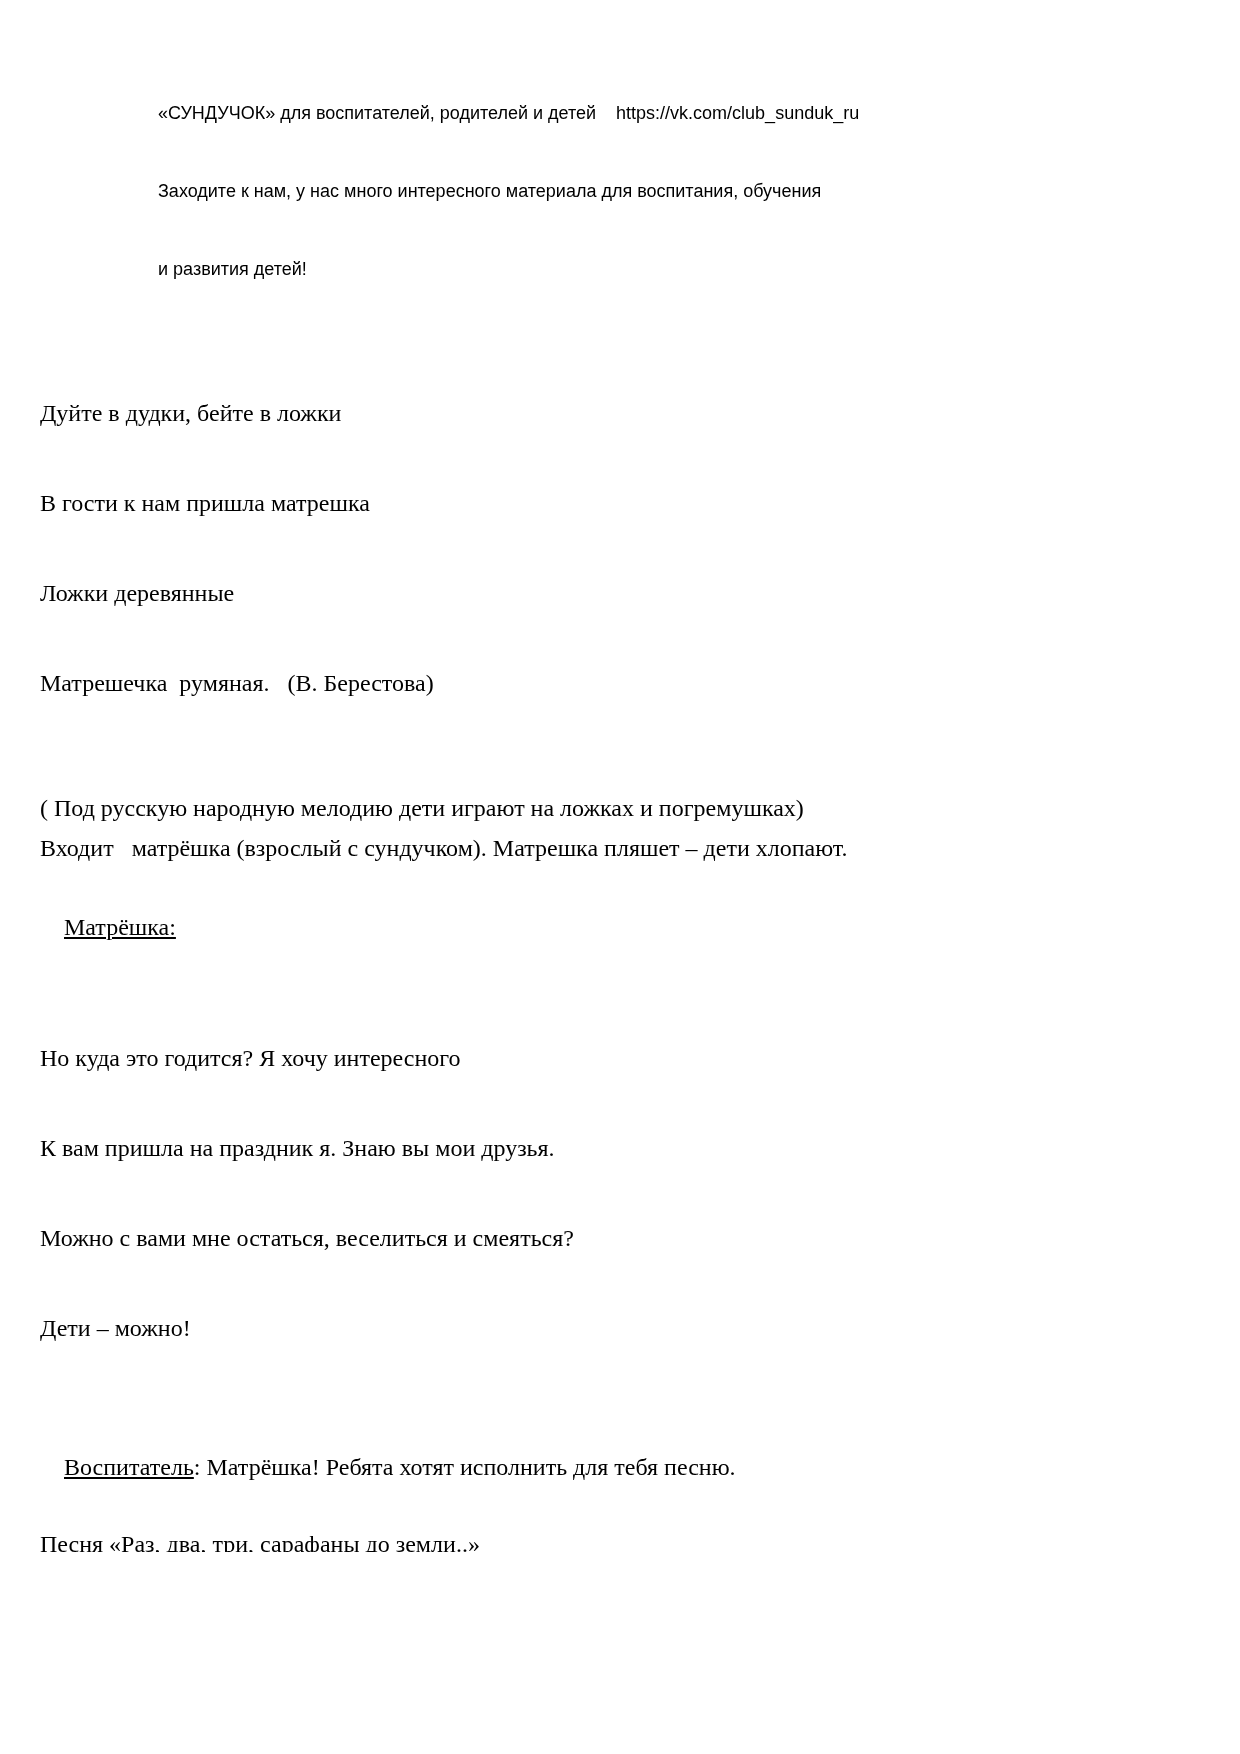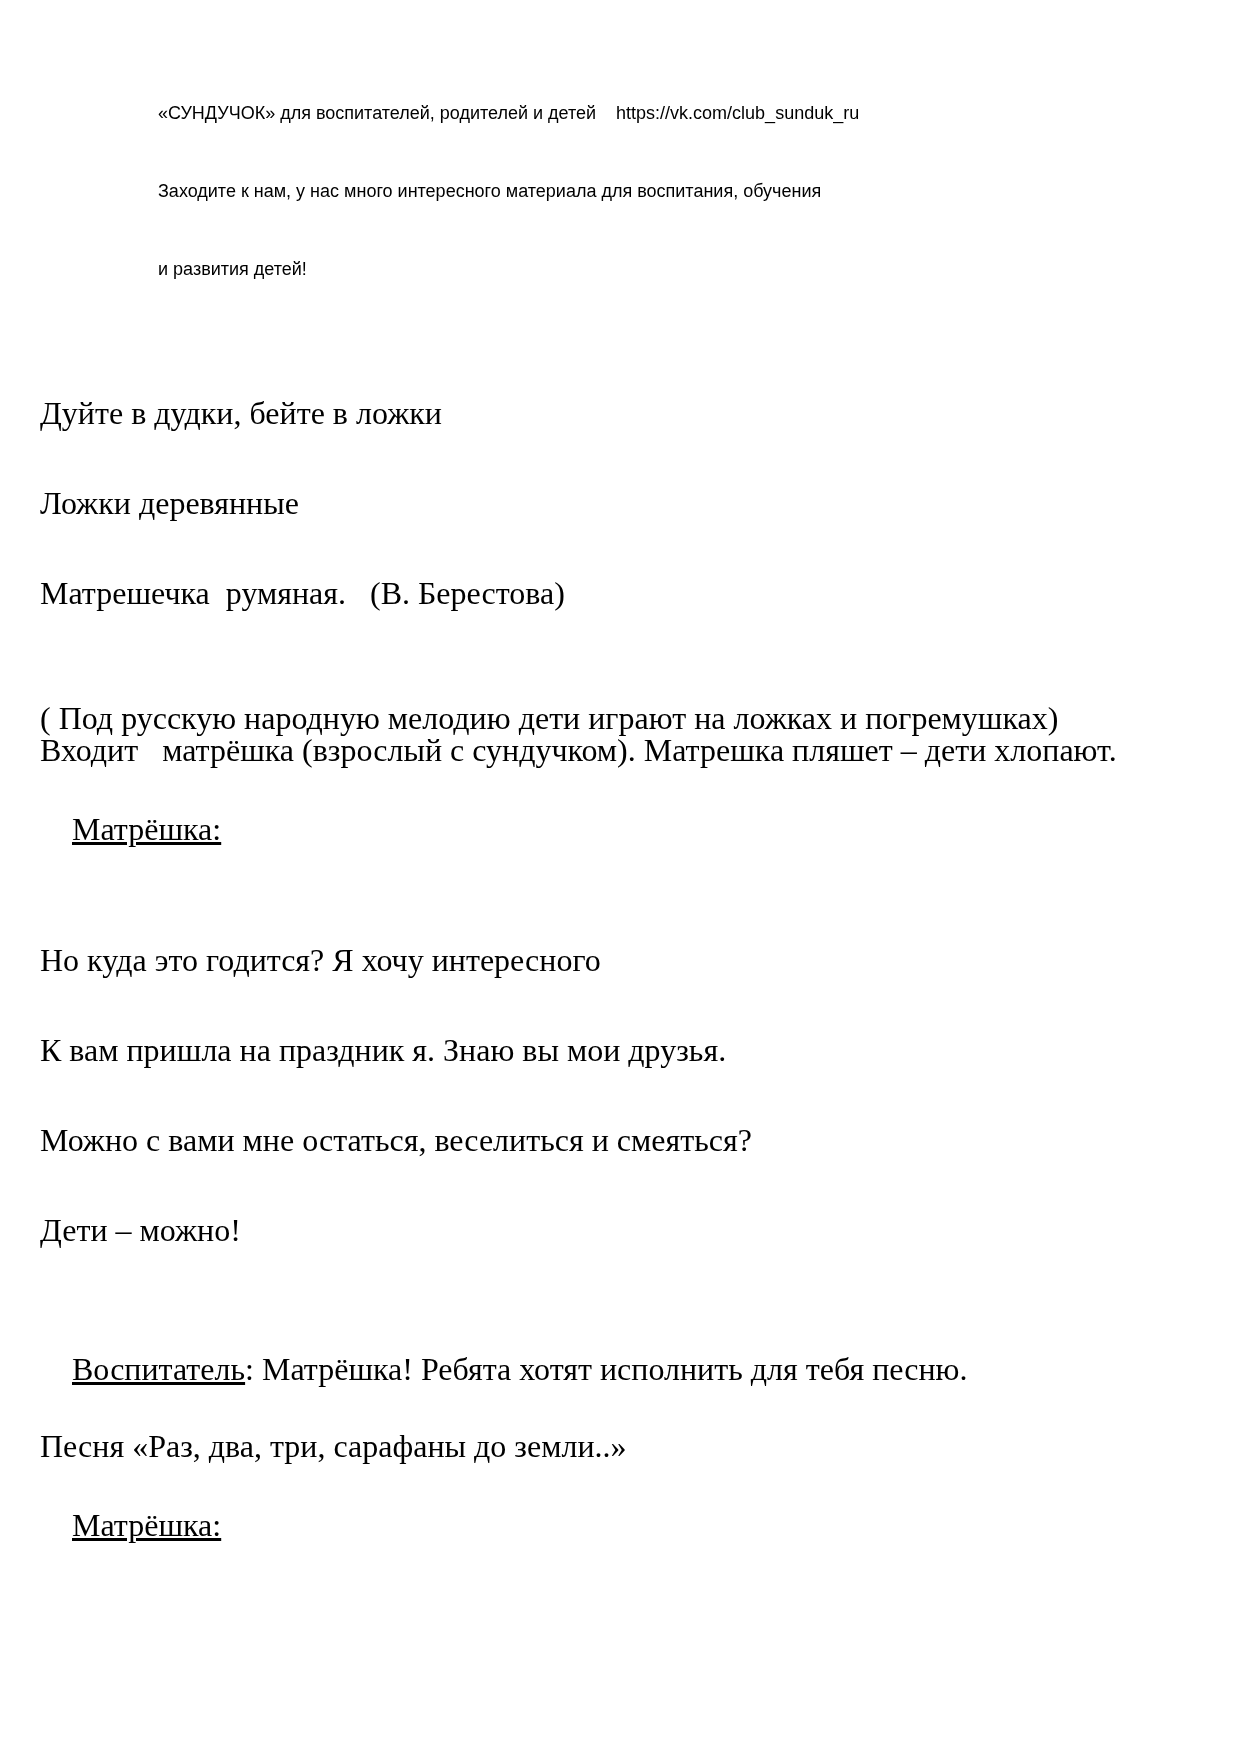--- a/index.html
+++ b/index.html
@@ -20,46 +20,47 @@
   }
   .header {
     margin-left: 118px;
     margin-bottom: 4px;
     font-family: "Liberation Sans", sans-serif;
     font-size: 18px;
     line-height: 26px;
     white-space: pre-wrap;
   }
   .t {
-    font-size: 32px;
+    font-size: 24px;
     line-height: 30px;
     white-space: pre-wrap;
   }
   .u { text-decoration: underline; text-align: center; }
   .center { text-align: left; }
   .poem { margin-top: 4px; }
   .melody { margin-top: 35px; }
-  .para { margin-top: 2px; }
+  .para { margin-top: 10px; }
   .label-para { margin-top: 19px; }
   .stanza { margin-top: 11px; }
   .title-gap { margin-top: 17px; }
 </style>
 </head>
 <body>
 
 <div class="page">
 
   <div class="header">
     <div>«СУНДУЧОК» для воспитателей, родителей и детей    https://vk.com/club_sunduk_ru</div>
     <div>Заходите к нам, у нас много интересного материала для воспитания, обучения</div>
     <div>и развития детей!</div>
   </div>
 
   <div class="t poem">
     <div>Дуйте в дудки, бейте в ложки</div>
+    <div>В гости к нам пришла матрешка</div>
     <div>Ложки деревянные</div>
     <div>Матрешечка  румяная.   (В. Берестова)</div>
   </div>
 
   <div class="t melody">( Под русскую народную мелодию дети играют на ложках и погремушках)</div>
 
   <div class="t para">Входит   матрёшка (взрослый с сундучком). Матрешка пляшет – дети хлопают.</div>
 
   <div class="t label-para">
     <span class="u">Матрёшка:</span>

